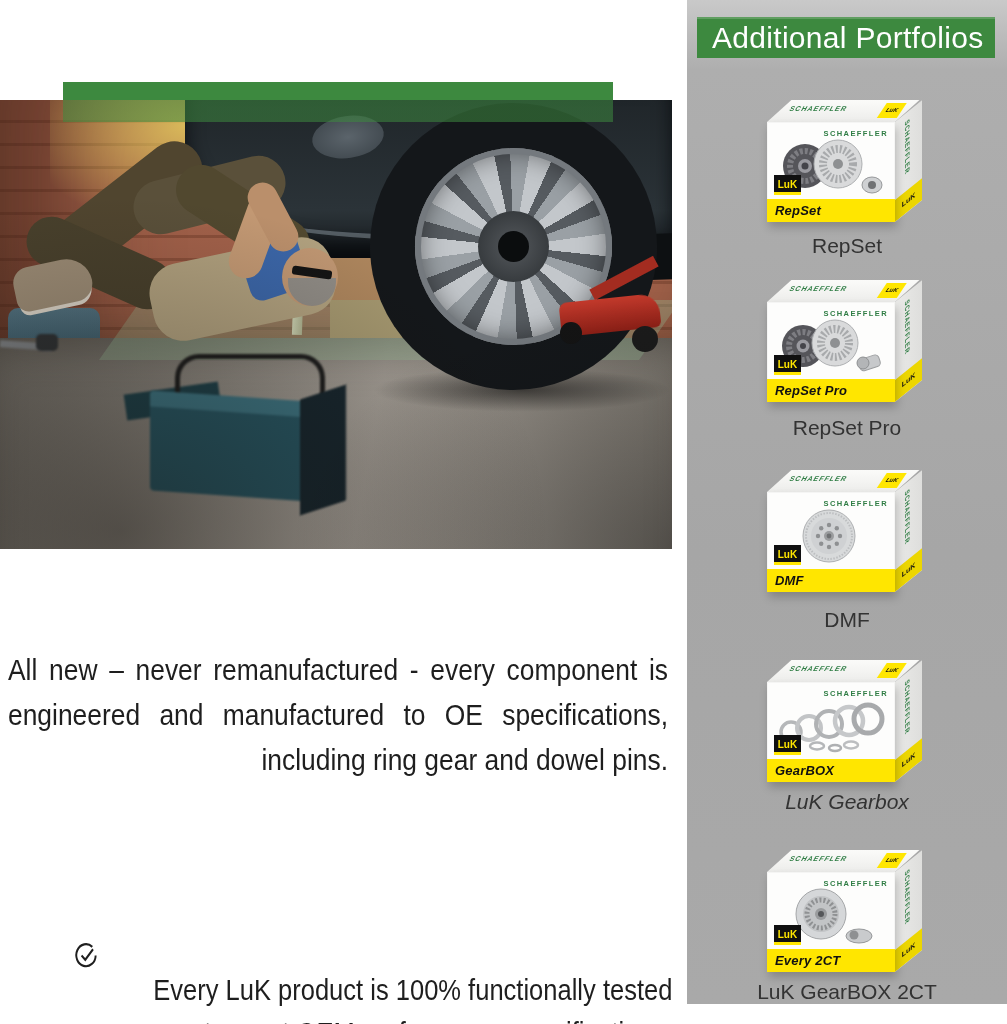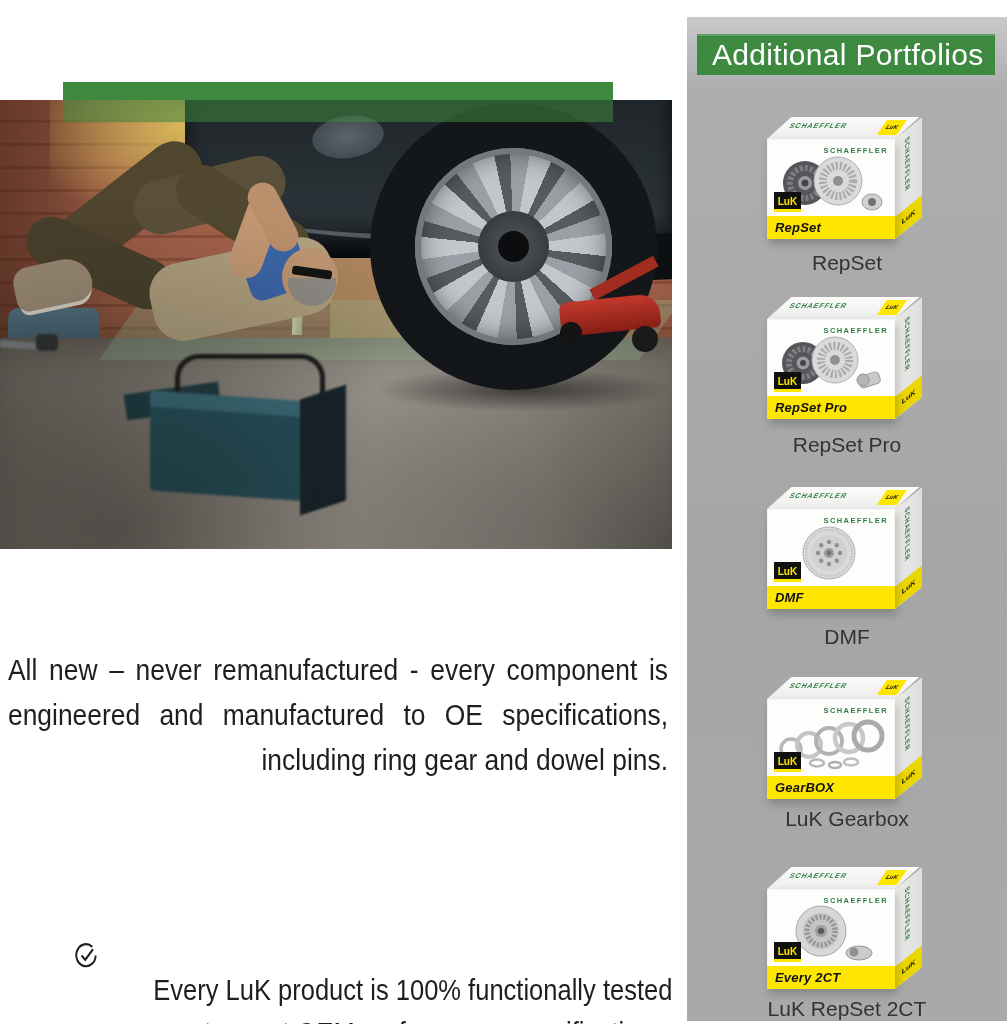--- a/index.html
+++ b/index.html
@@ -70,21 +70,21 @@
   .lead { position:absolute; left:8px; top:647px; width:750px; transform:scaleX(0.88); transform-origin:left top;
     font-size:30px; line-height:45px; color:#1e1e1e; }
   .lead .jline { text-align:justify; text-align-last:justify; }
   .lead .rline { text-align:right; }
   .footnote { position:absolute; left:74px; top:942px; width:680px; transform:scaleX(0.88); transform-origin:left top;
     font-size:29px; line-height:43px; color:#1e1e1e; text-align:right; }
   .footnote .check { vertical-align:-4px; margin-right:7px; }
 
   
   .sidebar { position:absolute; left:687px; top:0; width:320px; height:1004px;
-    background:linear-gradient(180deg,#c9c9c9 0,#aeaeae 70px,#a6a6a6 55%,#a9a9a9 100%); z-index:2;margin-top:17px; }
+    background:linear-gradient(180deg,#c9c9c9 0,#aeaeae 70px,#a6a6a6 55%,#a9a9a9 100%); z-index:2; }
   .sidebar-header { position:absolute; left:10px; top:17px; width:298px; height:41px; background:#3d893f;
     color:#fff; font-size:30px; line-height:41px; padding-left:15px; letter-spacing:.3px;
     box-shadow:inset 0 2px 0 rgba(255,255,255,.18); white-space:nowrap; }
 
   .pbox { position:absolute; left:78px; width:170px; height:140px; }
   .face-top { position:absolute; left:2px; top:8px; width:128px; height:22px; background:linear-gradient(#fbfbf9,#ededeb);
     transform-origin:left bottom; transform:skewX(-48deg); overflow:hidden; }
   .face-top .brand-top { position:absolute; left:8px; top:5px; font-size:7px; font-weight:bold; color:#2f7d44; letter-spacing:1px; transform:skewX(30deg); }
   .face-top .luk-top { position:absolute; right:6px; top:3px; width:20px; height:15px; background:#ffe600; color:#111;
     font-size:6px; font-weight:bold; text-align:center; line-height:15px; transform:skewX(24deg); }
@@ -100,21 +100,21 @@
   .art { position:absolute; left:8px; top:16px; }
   .luk-front { position:absolute; left:7px; bottom:27px; width:27px; height:20px; background:#101010; border-bottom:3px solid #ffe600;
     color:#ffe600; font-size:10px; font-weight:bold; text-align:center; line-height:19px; }
   .band { position:absolute; left:0; bottom:0; width:100%; height:23px; background:#ffe600; }
   .band span { display:block; padding-left:8px; font-size:13px; font-weight:bold; font-style:italic; color:#111; line-height:23px; letter-spacing:.2px; }
   .pcaption { position:absolute; left:0; width:320px; text-align:center; font-size:21px; color:#333; }
 
   .b1 { top:92px; }  .c1 { top:234px; }
   .b2 { top:272px; } .c2 { top:416px; }
   .b3 { top:462px; } .c3 { top:608px; }
-  .b4 { top:652px; } .c4 { top:790px; }
+  .b4 { top:652px; } .c4 { top:790px;font-style:italic; }
   .b5 { top:842px; } .c5 { top:980px; }
 
   svg { display:block; }
 </style>
 </head>
 <body>
 
 <div class="canvas">
 
   <div class="green-banner"></div>
@@ -323,16 +323,16 @@
             <circle cx="46" cy="26" r="3" fill="#55575a"></circle>
           <ellipse cx="84" cy="48" rx="13" ry="7" fill="#c9cbcd" stroke="#96989a"></ellipse>
           <circle cx="79" cy="47" r="4.5" fill="#8e9092"></circle>
         </svg>
         <span class="luk-front">LuK</span>
         <div class="band">
             <span>Every 2CT</span>
           </div>
       </div>
     </div>
-    <div class="pcaption c5">LuK RepSet 2CT</div>
+    <div class="pcaption c5">LuK GearBOX 2CT</div>
   </aside>
 
 </div>
 
 </body></html>

